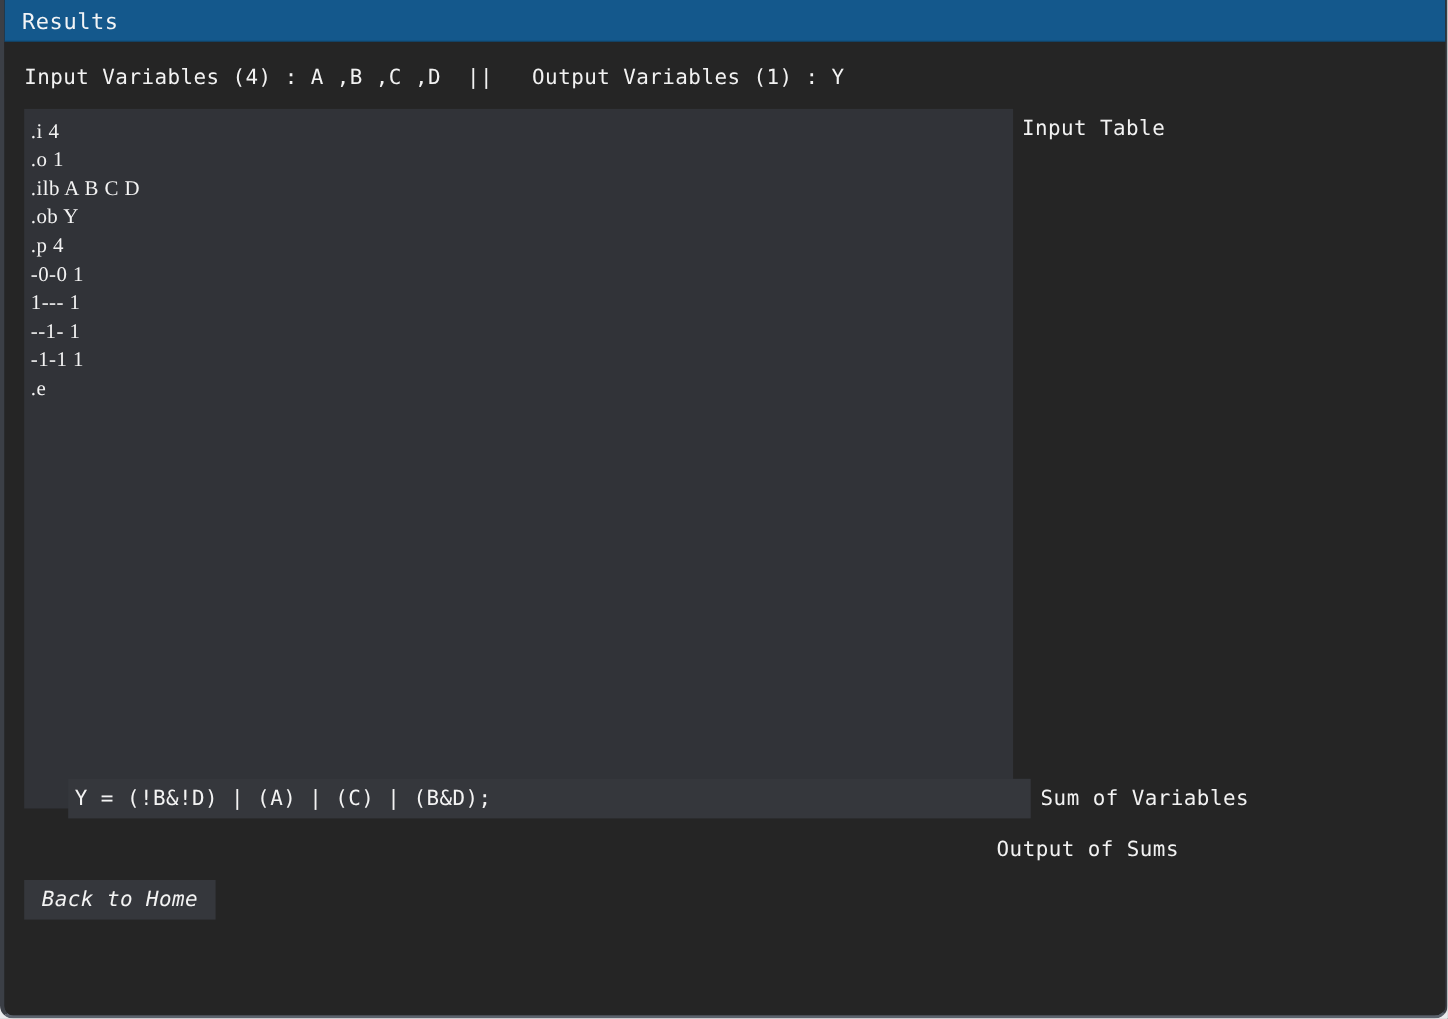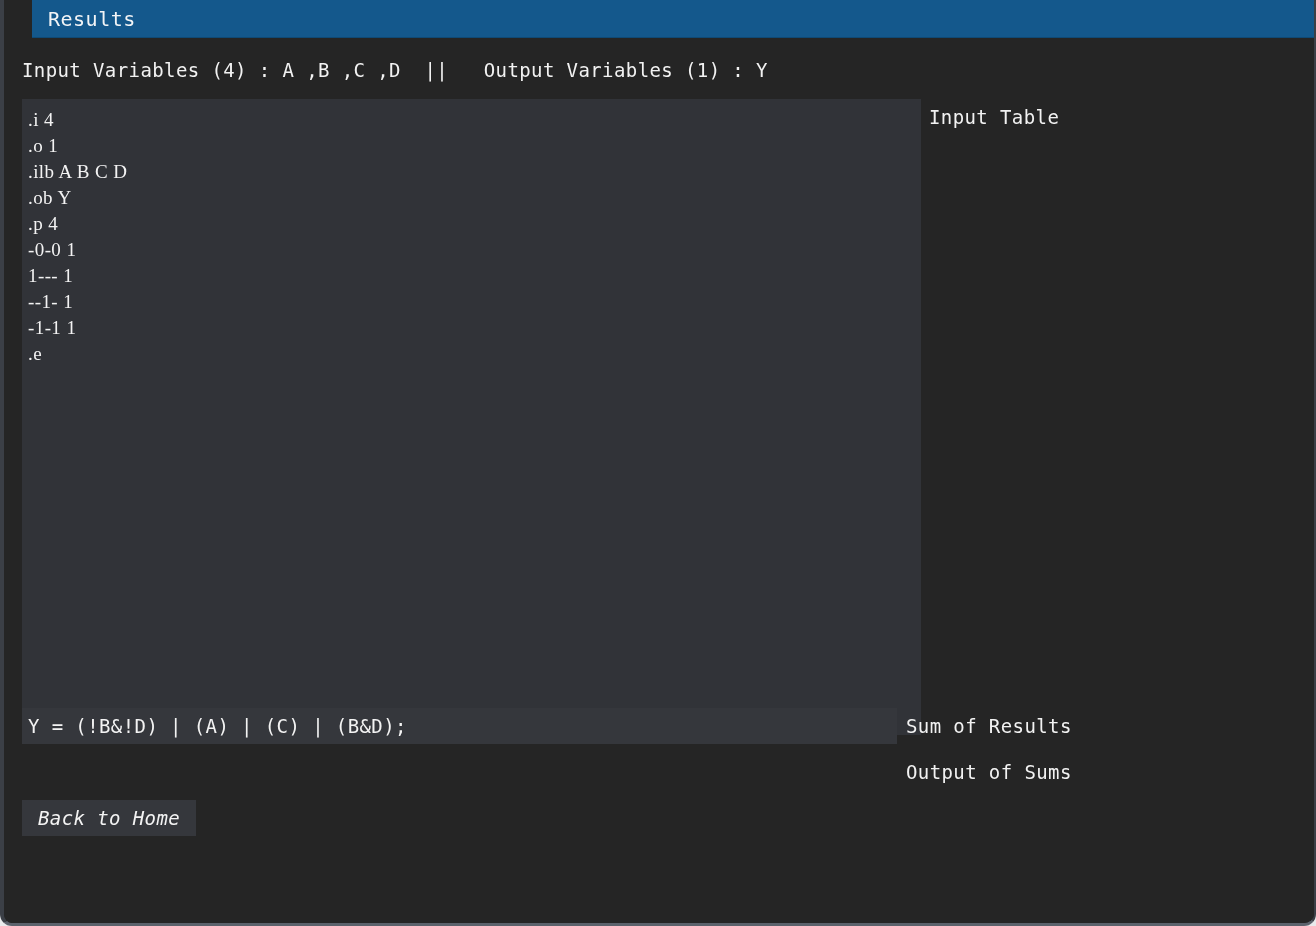--- a/index.html
+++ b/index.html
@@ -42,21 +42,20 @@
 
   
   #titlebar {
     position: absolute;
     left: 0; top: 0;
     right: 0;
     height: 38px;
     background: #14588c;
     border-bottom: 1px solid #0f4a76;
     box-sizing: border-box;
-    margin-left: 28px;
   }
   #titlebar .title-text {
     position: absolute;
     left: 16px;
     top: 50%;
     transform: translateY(-50%);
     color: #f2f4f6;
     font-size: 20px;
     letter-spacing: 0.5px;
     white-space: pre;
@@ -116,21 +115,21 @@
     letter-spacing: 0.4px;
   }
 
   
   .expr-row {
     position: absolute;
     left: 0;
     right: 0;
     height: 36px;
   }
-  .expr-row.sop  { top: 670px; }
+  .expr-row.sop  { top: 670px; margin-left: 40px; }
   .expr-row.pos  { top: 716px; }
 
   .expr-field {
     position: absolute;
     left: 18px;
     top: 0;
     width: 875px;
     height: 36px;
     background: #35373c;
     color: #f3f3f3;
@@ -202,21 +201,21 @@
 -0-0 1
 1--- 1
 --1- 1
 -1-1 1
 .e</textarea>
 
       <div id="truth-table-label">Input Table</div>
 
       <div class="expr-row sop">
         <input class="expr-field" type="text" readonly="" value="Y = (!B&amp;!D) | (A) | (C) | (B&amp;D);" style="">
-        <span class="expr-label">Sum of Results</span>
+        <span class="expr-label">Sum of Variables</span>
       </div>
 
       <div class="expr-row pos">
         <span class="expr-label">Output of Sums</span>
       </div>
 
       <button id="back-button">Back to Home</button>
 
     </div>
 

